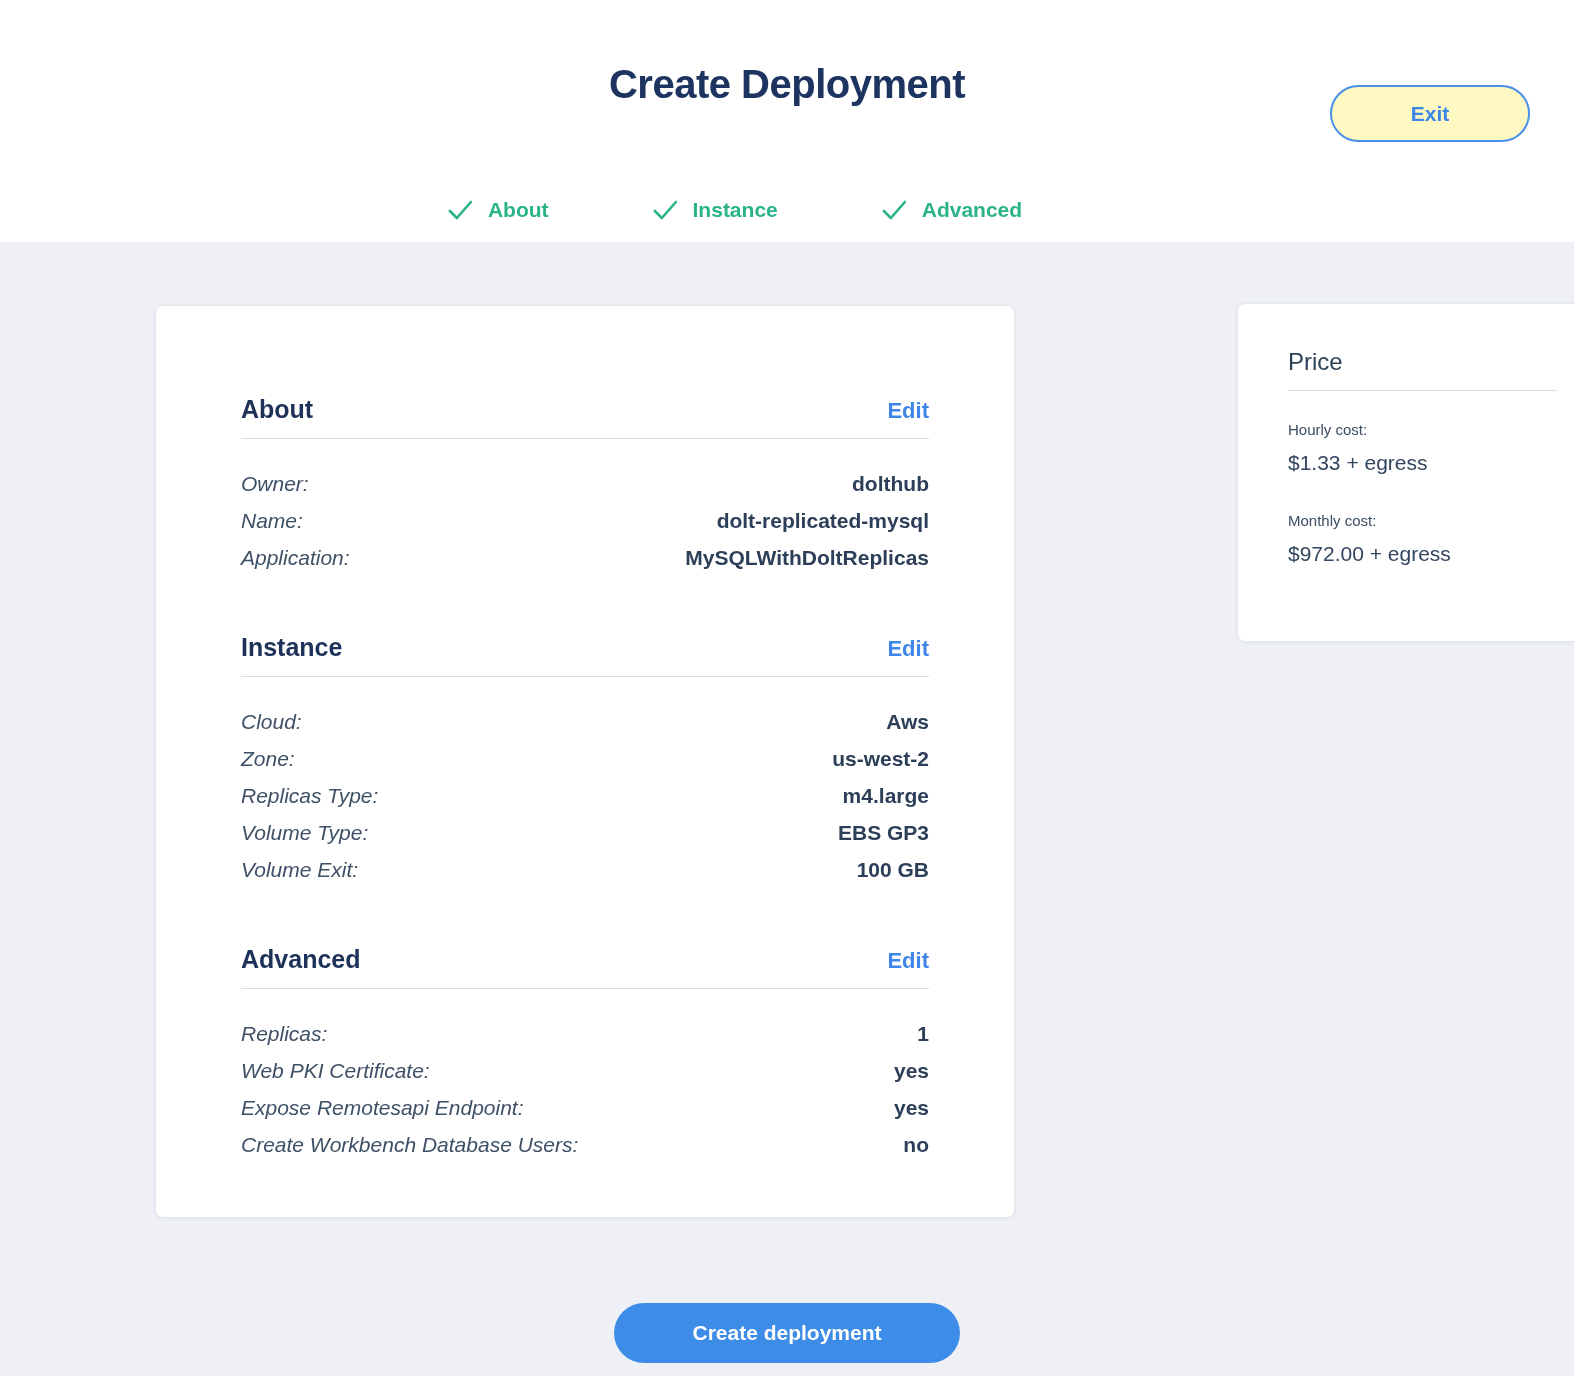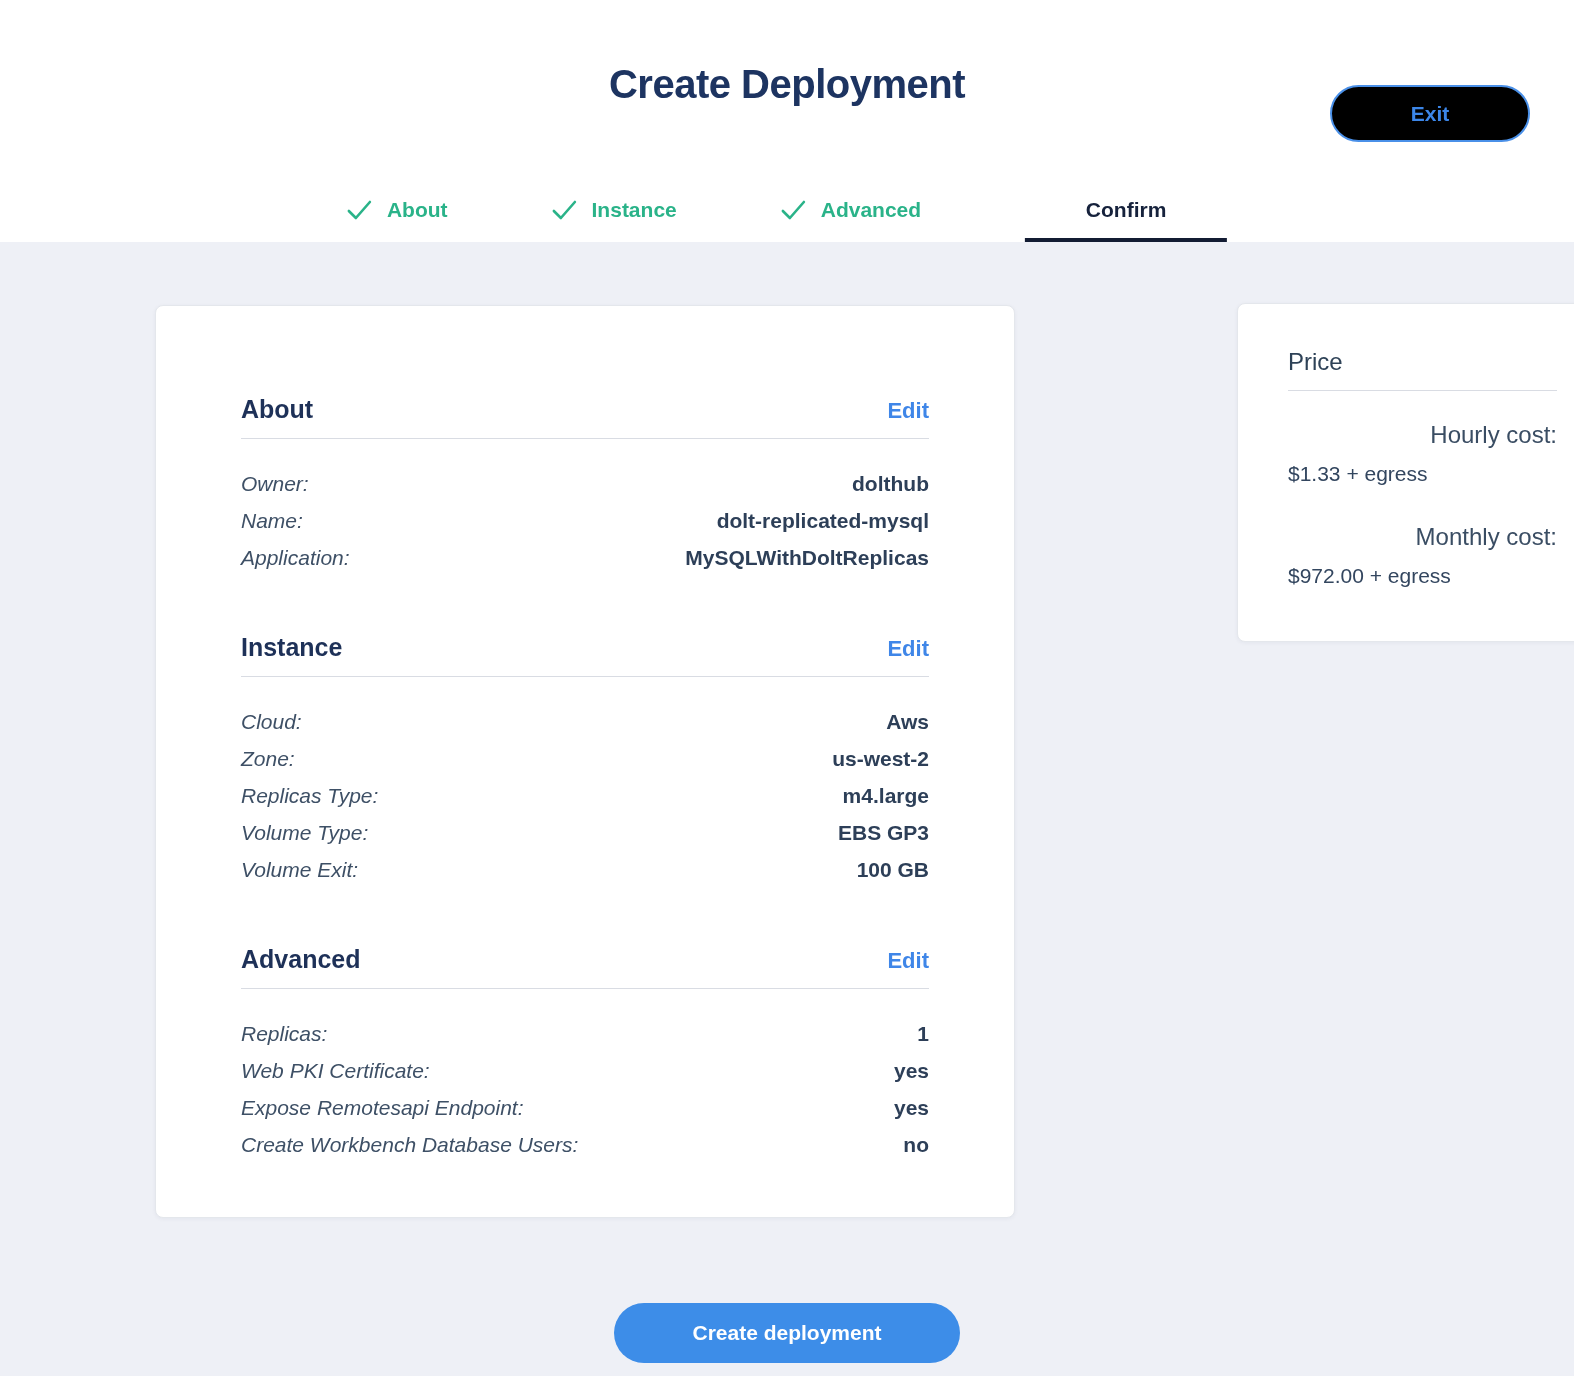--- a/index.html
+++ b/index.html
@@ -19,21 +19,21 @@
   }
   .page-title {
     position: absolute; top: 62px; left: 0; width: 100%;
     text-align: center;
     font-size: 40px; font-weight: 700;
     color: #1d3461; letter-spacing: -0.5px;
   }
   .exit-btn {
     position: absolute; top: 85px; right: 44px;
     width: 200px; height: 57px;
-    background: #000000;
+    background: #fef9c3;
     border: 2px solid #4a90e8;
     border-radius: 29px;
     color: #3c86e8;
     font-family: "Liberation Sans", sans-serif;
     font-size: 21px; font-weight: 700;
     cursor: pointer;
   }
 
   
   .tabs {
@@ -98,21 +98,21 @@
     width: 345px; height: 339px;
     background: #ffffff;
     border: 1px solid #e4e7ec;
     border-radius: 8px;
     box-shadow: 0 1px 4px rgba(25, 40, 70, 0.05);
     box-sizing: border-box;
     padding: 44px 24px 0 50px;
   }
   .price-title { font-size: 24px; font-weight: 400; color: #2e4257; line-height: 28px; }
   .price-divider { border: none; border-top: 1px solid #d9dce3; margin: 14px 0 0 0; }
-  .price-label { display: block; margin-top: 30px; font-size: 24px; color: #3a4d63; text-align: right; }
+  .price-label { display: block; margin-top: 30px; font-size: 15px; color: #3a4d63; }
   .price-value { display: block; margin-top: 13px; font-size: 21px; font-weight: 400; color: #33465f; }
   .price-item.second .price-label { margin-top: 37px; }
 
   
   .create-btn {
     position: absolute; top: 1303px; left: 50%;
     transform: translateX(-50%);
     width: 346px; height: 60px;
     background: #3d8de8;
     border: none; border-radius: 30px;
@@ -148,23 +148,20 @@
     </div>
     <div class="tab complete">
       <span class="check">
         <svg width="25" height="22" viewBox="0 0 25 22">
             <path d="M2 12 L9 19 L23 3" fill="none" stroke="#2ab389" stroke-width="2.6" stroke-linecap="round" stroke-linejoin="round"></path>
           </svg>
       </span>
 
       <span>Advanced</span>
     </div>
-    <div class="tab active">
-      <span>Confirm</span>
-    </div>
   </div>
 </div>
 
 <div class="main-card">
 
   <div class="section">
     <div class="section-head">
       <span class="section-title">About</span>
       <a class="edit-link">Edit</a>
     </div>

